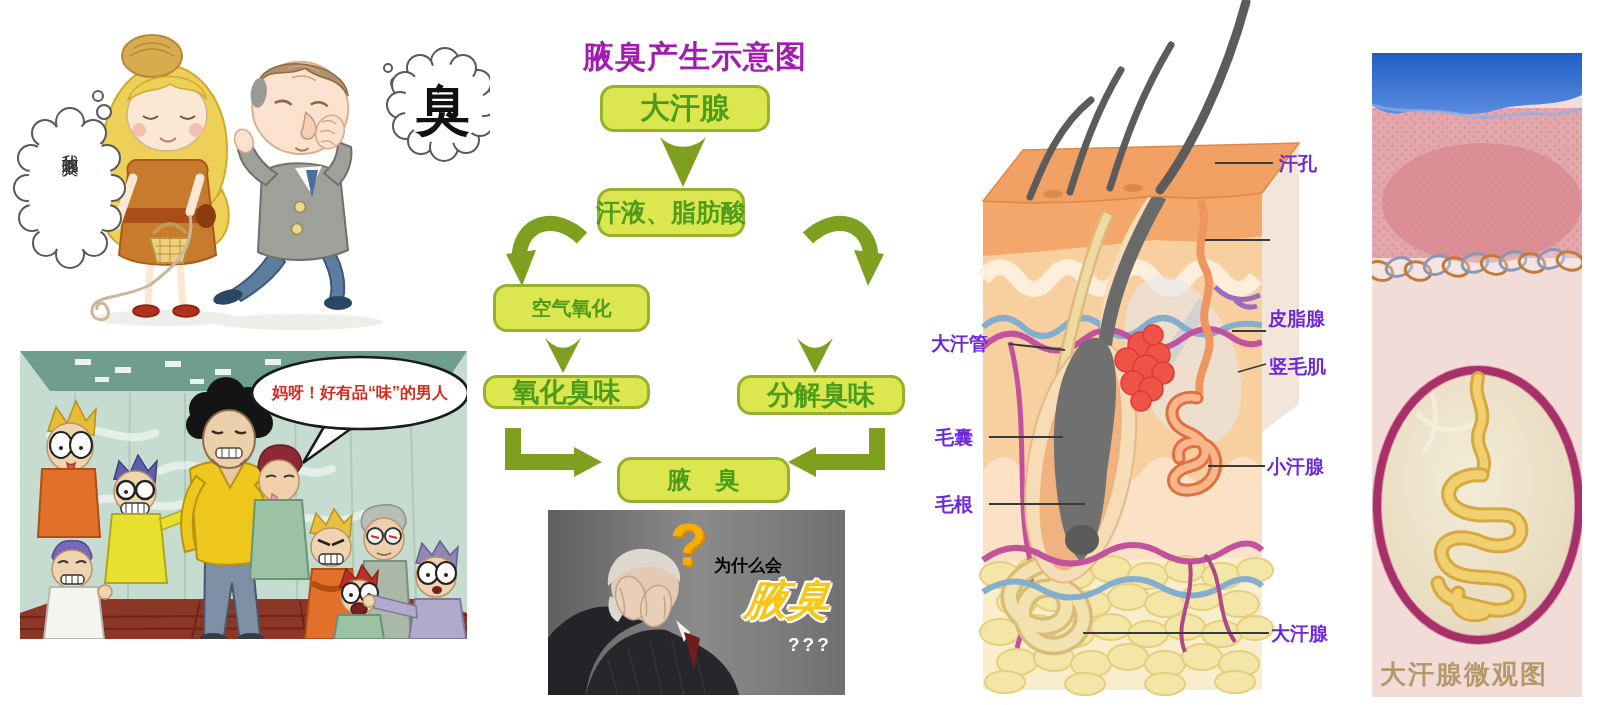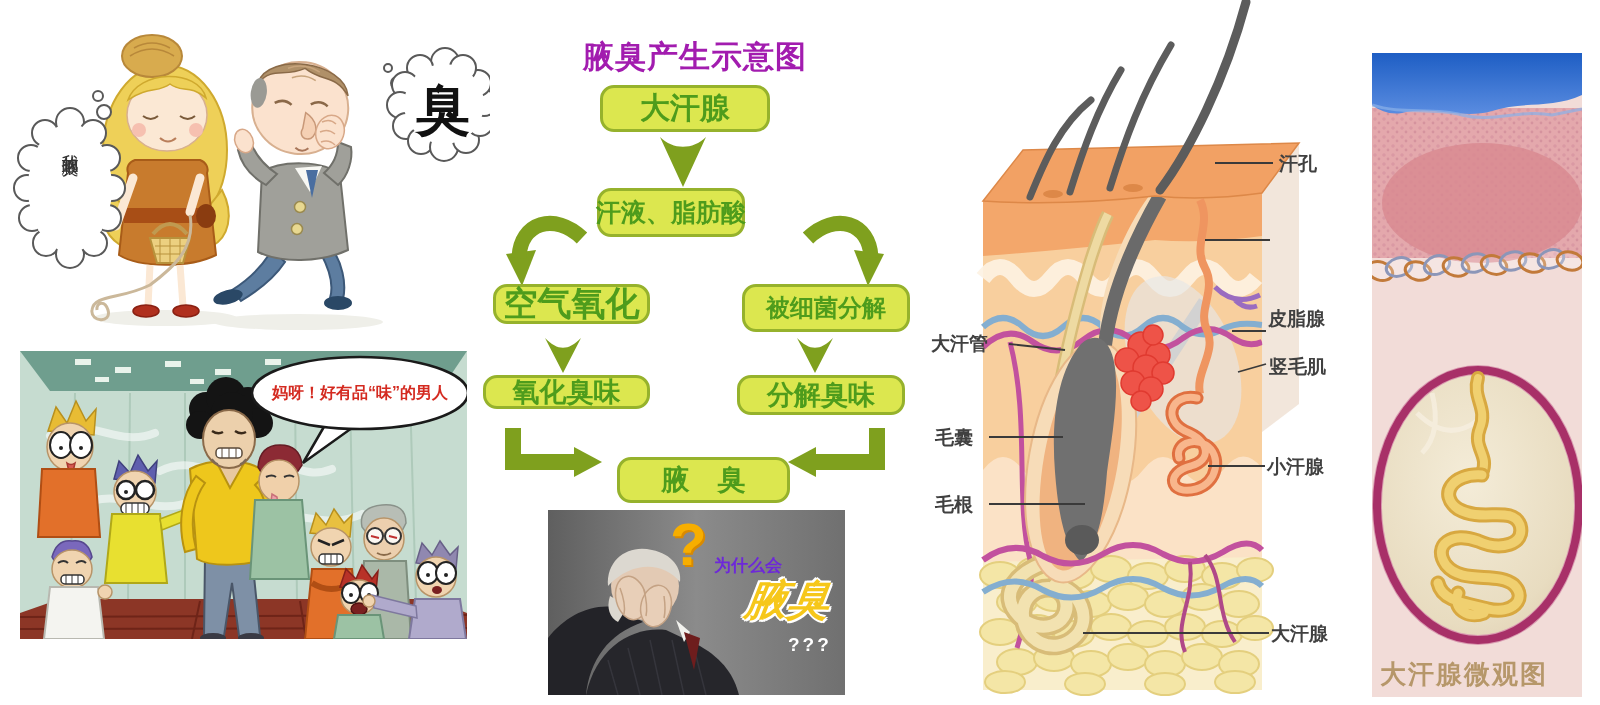--- a/index.html
+++ b/index.html
@@ -7,24 +7,24 @@
   .panel{position:absolute;}
   .abs{position:absolute;}
   svg{display:block;}
   
   .flow-node{position:absolute;background:#dce74f;border:3px solid #96b22c;border-radius:14px;
     color:#4e9c1c;font-weight:bold;display:flex;align-items:center;justify-content:center;
     font-family:"Liberation Serif",serif;box-sizing:border-box;white-space:nowrap;}
   .flow-title{position:absolute;color:#a21caf;font-weight:bold;font-family:"Liberation Serif",serif;
     text-align:center;letter-spacing:1px;white-space:nowrap;}
   
-  .anat-label{position:absolute;color:#404040;font-weight:bold;font-size:19px;white-space:nowrap;}
+  .anat-label{position:absolute;color:#6d28d9;font-weight:bold;font-size:19px;white-space:nowrap;}
   
   .ph-q{position:absolute;font-weight:bold;font-size:60px;color:#f7ae00;text-shadow:2px 2px 0 #d98a00;}
-  .ph-l1{position:absolute;font-size:17px;font-weight:bold;color:#6d28d9;}
+  .ph-l1{position:absolute;font-size:17px;font-weight:bold;color:#000000;}
   .ph-l2{position:absolute;font-size:42px;font-style:italic;font-weight:900;color:#f6c71a;transform:skewX(-8deg);
     text-shadow:-2px 0 #fff,2px 0 #fff,0 -2px #fff,0 2px #fff,-2px -2px #fff,2px 2px #fff;}
   .ph-l3{position:absolute;font-size:19px;font-weight:bold;color:#ffffff;letter-spacing:3px;}
   
   .v-thought{position:absolute;writing-mode:vertical-rl;text-orientation:upright;font-size:17px;
     color:#333;font-family:"Liberation Serif",serif;letter-spacing:2px;line-height:1.15;}
   .smell-char{position:absolute;font-size:54px;font-weight:bold;color:#111;font-family:"Liberation Serif",serif;}
   
   .speech{position:absolute;font-size:16px;font-weight:bold;color:#d42a20;text-align:center;line-height:1.2;}
   
@@ -307,25 +307,24 @@
       <g stroke="#7fa01e" fill="none">
         <path d="M112,238 C85,212 50,222 49,258" stroke-width="15"></path>
         <path d="M338,238 C365,212 400,222 401,258" stroke-width="15"></path>
         <path d="M43,428 L43,462 L106,462" stroke-width="16"></path>
         <path d="M407,428 L407,462 L344,462" stroke-width="16"></path>
       </g>
     </svg>
     <div class="flow-title" style="left:95px;top:36px;width:260px;font-size:31px;">腋臭产生示意图</div>
     <div class="flow-node" style="left:130px;top:85px;width:170px;height:47px;font-size:30px;">大汗腺</div>
     <div class="flow-node" style="left:127px;top:188px;width:148px;height:49px;font-size:25px;">汗液、脂肪酸</div>
-    <div class="flow-node" style="left:23px;top:284px;width:157px;height:40px;font-size:34px;">空气氧化</div>
-    <div class="flow-node" style="left:272px;top:284px;width:168px;height:48px;font-size:24px;">被细菌分解</div>
+    <div class="flow-node" style="left:23px;top:284px;width:157px;height:48px;font-size:20px;">空气氧化</div>
     <div class="flow-node" style="left:13px;top:375px;width:167px;height:34px;font-size:27px;">氧化臭味</div>
     <div class="flow-node" style="left:267px;top:375px;width:168px;height:40px;font-size:27px;">分解臭味</div>
-    <div class="flow-node" style="left:147px;top:457px;width:173px;height:46px;font-size:28px;">腋　臭</div>
+    <div class="flow-node" style="left:147px;top:457px;width:173px;height:46px;font-size:24px;">腋　臭</div>
   </div>
 
   <div class="panel" style="left:548px;top:510px;width:297px;height:185px;">
     <svg width="297" height="185" viewBox="0 0 297 185">
       <defs>
         <linearGradient id="phbg" x1="0" y1="0" x2="1" y2="0">
           <stop offset="0" stop-color="#5f5f5f"></stop>
             <stop offset="0.5" stop-color="#8b8b8b"></stop>
             <stop offset="1" stop-color="#707070"></stop>
         </linearGradient>

